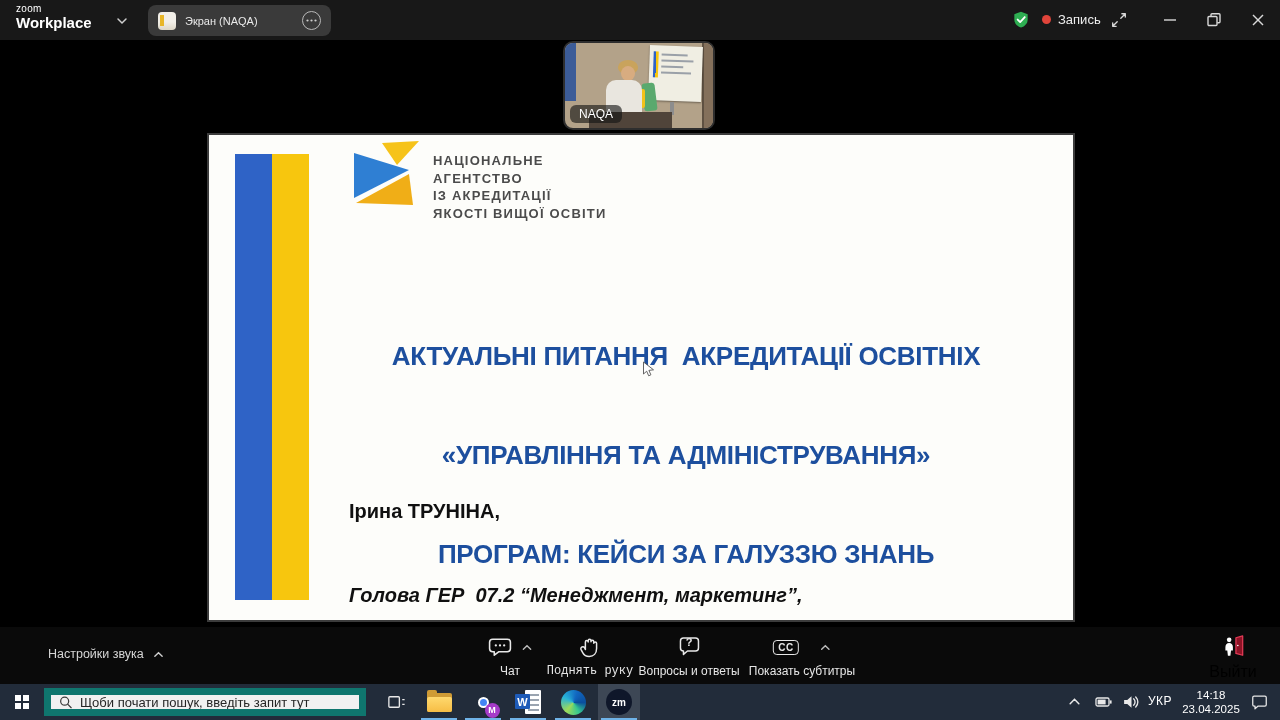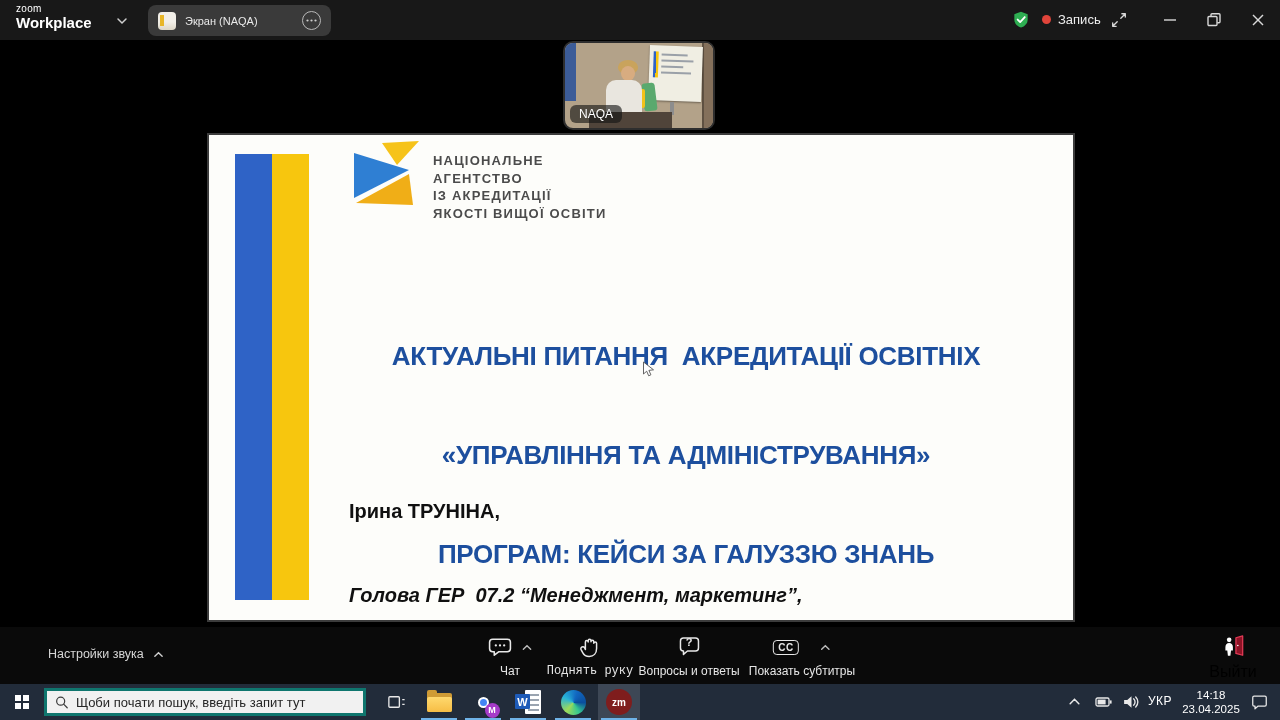--- a/index.html
+++ b/index.html
@@ -67,41 +67,41 @@
   .qa-ico { position:relative; width:24px; height:24px; }
   .qa-glyph { position:absolute; left:0; top:1px; width:24px; text-align:center; color:#e8e8e8; font-size:11px; font-weight:700; }
   .cc-box { border:1.6px solid #e8e8e8; border-radius:4px; color:#e8e8e8; font-size:10px; font-weight:700; padding:1px 4px; letter-spacing:.5px; }
   .leave-btn { position:absolute; left:1233px; top:7px; transform:translateX(-50%); display:flex; flex-direction:column; align-items:center; gap:4px; }
 
   
   .taskbar { position:absolute; left:0; top:684px; width:1280px; height:36px; background:#222c3a; }
   .start { position:absolute; left:0; top:0; width:44px; height:36px; display:flex; align-items:center; justify-content:center; }
   .win-grid { display:grid; grid-template-columns:6.5px 6.5px; grid-template-rows:6.5px 6.5px; gap:1.5px; }
   .win-grid i { background:#fff; }
-  .search { position:absolute; left:44px; top:4px; width:322px; height:28px; background:#f1f1f1; border:3px solid #0f766e; display:flex; align-items:center; padding:0 8px; }
+  .search { position:absolute; left:44px; top:4px; width:322px; height:28px; background:#f1f1f1; border:7px solid #0f766e; display:flex; padding:0 8px; }
   .search input { border:none; outline:none; background:transparent; font-size:13px; width:100%; margin-left:7px; color:#111; font-family:inherit; }
   .search input::placeholder { color:#262626; opacity:1; }
   .taskview { position:absolute; left:376px; top:0; width:40px; height:36px; display:flex; align-items:center; justify-content:center; }
   .app { position:absolute; top:0; width:42px; height:36px; display:flex; align-items:center; justify-content:center; }
   .app .under { position:absolute; left:3px; bottom:0; width:36px; height:2.5px; background:#6fb3e8; }
   .app-explorer { left:418px; } .app-chrome { left:462px; } .app-word { left:507px; } .app-edge { left:552px; } .app-zoom { left:598px; background:#3d4755; }
   .folder { position:relative; width:25px; height:19px; }
   .folder .back { position:absolute; left:0; top:0; width:25px; height:19px; background:#cf9b35; border-radius:2px; }
   .folder .tabp { position:absolute; left:0; top:-3px; width:10px; height:6px; background:#cf9b35; border-radius:2px 2px 0 0; }
   .folder .front { position:absolute; left:0; top:4px; width:25px; height:15px; background:linear-gradient(180deg,#ffd96e,#f6bd45); border-radius:2px; }
   .chrome { position:relative; width:25px; height:25px; }
   .chrome .ring { width:25px; height:25px; border-radius:50%; background:conic-gradient(from 0deg,#ea4335 0 60deg,#fbbc05 60deg 180deg,#34a853 180deg 300deg,#ea4335 300deg 360deg); }
   .chrome .hub { position:absolute; left:7px; top:7px; width:11px; height:11px; border-radius:50%; background:#4285f4; border:2px solid #fff; }
   .chrome .badge { position:absolute; right:-4px; bottom:-3px; width:15px; height:15px; border-radius:50%; background:#a63bc9; color:#fff; font-size:9px; font-weight:700; display:flex; align-items:center; justify-content:center; }
   .wordico { position:relative; width:26px; height:24px; }
   .wordico .doc { position:absolute; right:0; top:0; width:16px; height:24px; background:#fff; border-radius:1px; }
   .wordico .doc i { position:absolute; left:3px; right:2px; height:2px; background:#9aa4b0; }
   .wordico .wtile { position:absolute; left:0; top:4px; width:15px; height:15px; background:#1e5bb8; color:#fff; font-weight:700; font-size:11px; display:flex; align-items:center; justify-content:center; border-radius:1px; }
   .edge { width:25px; height:25px; border-radius:50%; background:conic-gradient(from 150deg,#35c78f,#9ddb5a 70deg,#28b2d7 150deg,#1166c0 230deg,#0a4f9e 300deg,#35c78f 360deg); }
-  .zm-circle { width:26px; height:26px; border-radius:50%; background:#7f1d1d; color:#fff; font-weight:700; font-size:10px; display:flex; align-items:center; justify-content:center; }
+  .zm-circle { width:26px; height:26px; border-radius:50%; background:#0f172a; color:#fff; font-weight:700; font-size:10px; display:flex; align-items:center; justify-content:center; }
   .tray-chevron { position:absolute; left:1068px; top:11px; }
   .tray-batt { position:absolute; left:1094px; top:9px; }
   .tray-vol { position:absolute; left:1122px; top:9px; }
   .tray-lang { position:absolute; left:1148px; top:10px; color:#fff; font-size:12px; letter-spacing:.4px; }
   .tray-clock { position:absolute; left:1182px; top:4px; width:58px; text-align:center; color:#fff; font-size:11.5px; line-height:14px; }
   .tray-action { position:absolute; left:1250px; top:9px; }
 
   svg { display:block; }
 </style>
 </head>

